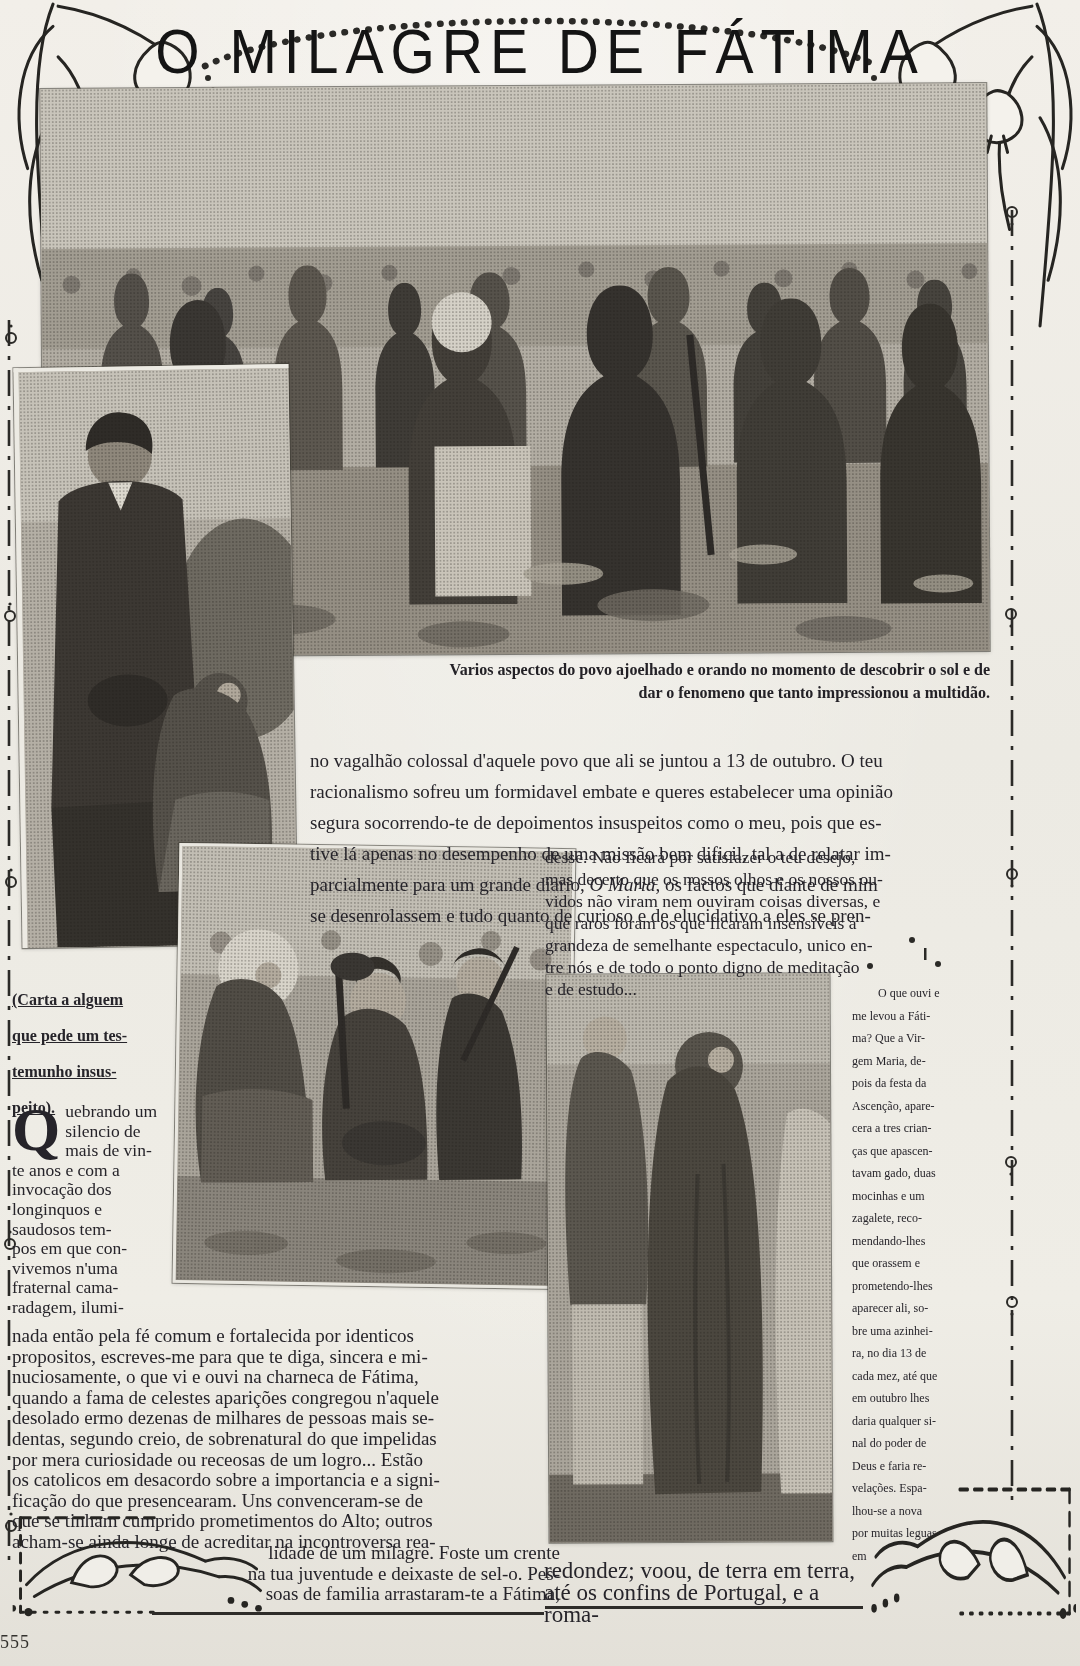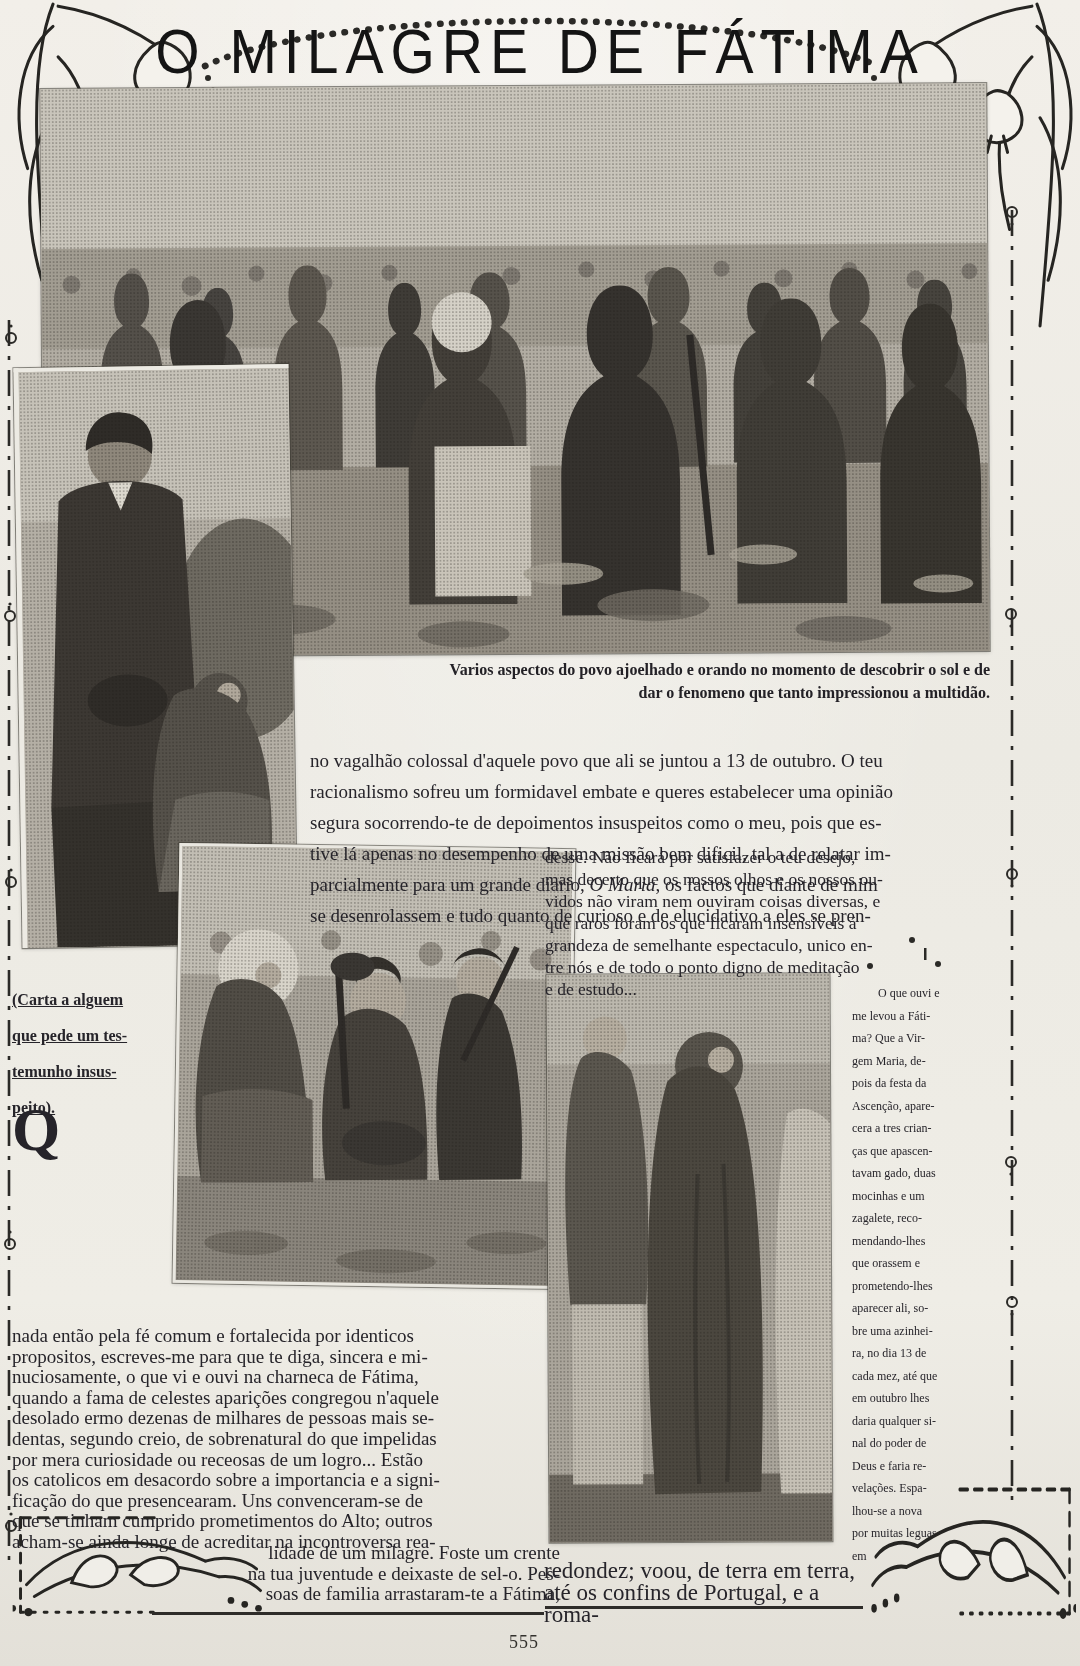--- a/index.html
+++ b/index.html
@@ -38,21 +38,21 @@
   .intro-a{position:absolute;left:310px;top:714px;width:684px;font-size:19px;line-height:31px;text-align:left;}
   .intro-a .it{font-style:italic;}
   .intro-b{position:absolute;left:545px;top:846px;width:450px;font-size:17.5px;line-height:22px;}
   .letter-heading{position:absolute;left:12px;top:982px;width:168px;font-weight:bold;font-size:16px;line-height:36px;text-decoration:underline;}
   .letter-open{position:absolute;left:12px;top:1102px;width:168px;font-size:17.5px;line-height:19.6px;}
   .dropcap{float:left;font-size:62px;line-height:.82;font-weight:bold;padding:2px 5px 0 0;font-family:"Liberation Serif",serif;}
   .body-wide{position:absolute;left:12px;top:1326px;width:542px;font-size:19px;line-height:20.6px;}
   .body-indent{position:absolute;left:198px;top:1543px;width:362px;font-size:19px;line-height:20.6px;text-align:right;}
   .right-col{position:absolute;left:852px;top:982px;width:162px;font-size:12px;line-height:22.5px;text-indent:26px;}
   .bottom-middle{position:absolute;left:544px;top:1560px;width:334px;font-size:23px;line-height:22px;}
-  .page-number{position:absolute;left:0;top:1632px;width:1048px;text-align:center;font-size:18px;letter-spacing:1px;color:#33312d;}
+  .page-number{position:absolute;left:0;top:1632px;width:1048px;text-align:left;font-size:18px;letter-spacing:1px;color:#33312d;}
   
   .rule{position:absolute;height:3px;background:#2e2c29;}
   .rule-left{left:152px;top:1612px;width:392px;}
   .rule-right{left:545px;top:1606px;width:318px;}
   .deco{position:absolute;pointer-events:none;}
 </style>
 </head>
 <body>
 
 <div class="page">
@@ -310,21 +310,31 @@
 grandeza de semelhante espectaculo, unico en-
 tre nós e de todo o ponto digno de meditação
 e de estudo...</div>
 
   <div class="letter-heading pre">(Carta a alguem
 que pede um tes-
 temunho insus-
 peito).</div>
 
   <div class="letter-open">
-    <span class="dropcap">Q</span>
+    <span class="dropcap">Q</span><span class="pre">uebrando um
+silencio de
+mais de vin-
+te anos e com a
+invocação dos
+longinquos e
+saudosos tem-
+pos em que con-
+vivemos n'uma
+fraternal cama-
+radagem, ilumi-</span>
   </div>
 
   <div class="body-wide pre">nada então pela fé comum e fortalecida por identicos
 propositos, escreves-me para que te diga, sincera e mi-
 nuciosamente, o que vi e ouvi na charneca de Fátima,
 quando a fama de celestes aparições congregou n'aquele
 desolado ermo dezenas de milhares de pessoas mais se-
 dentas, segundo creio, de sobrenatural do que impelidas
 por mera curiosidade ou receosas de um logro... Estão
 os catolicos em desacordo sobre a importancia e a signi-

